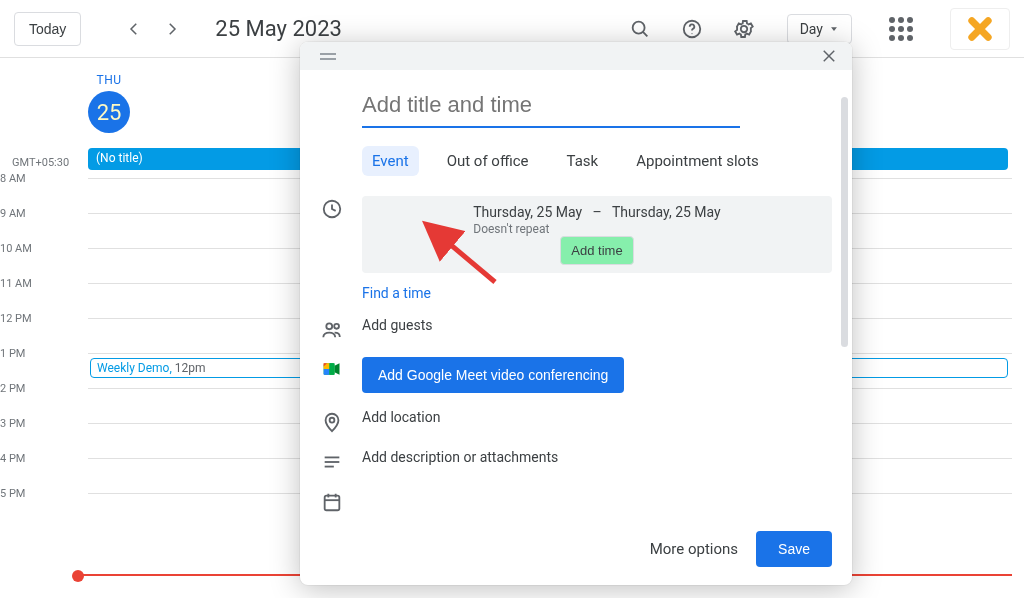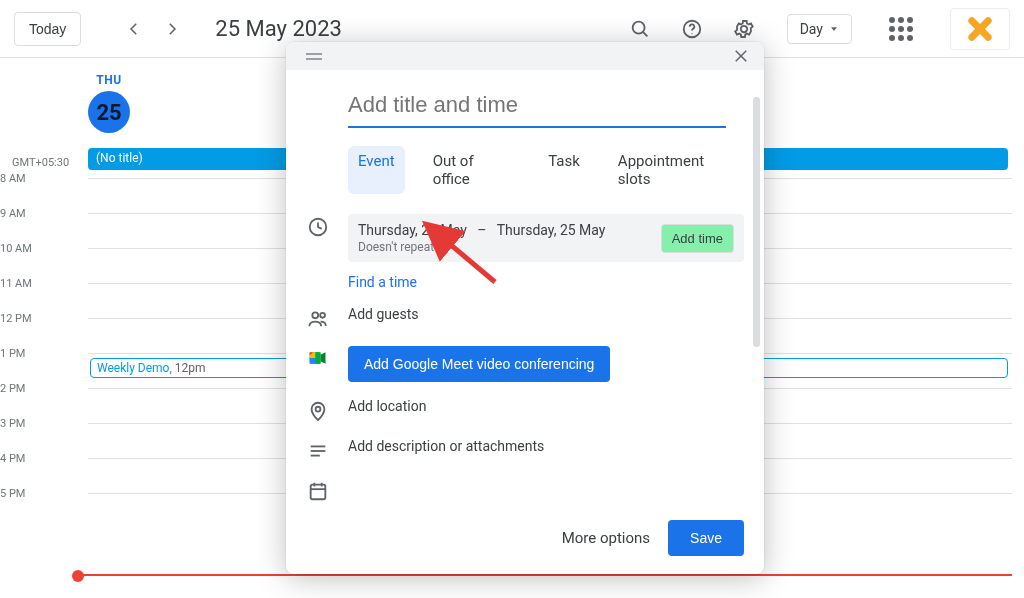--- a/index.html
+++ b/index.html
@@ -11,46 +11,46 @@
   .icon-btn { width:34px; height:34px; border:none; background:transparent; border-radius:50%; display:flex; align-items:center; justify-content:center; cursor:pointer; color:#5f6368;}
   .date-heading{font-size:22px; color:#3c4043; margin-left:8px; font-weight:400;}
   .topbar-spacer{flex:1;}
   .view-select{display:flex; align-items:center; gap:6px; border:1px solid #dadce0; border-radius:4px; padding:6px 12px; font-size:14px; cursor:pointer; margin-left:8px;}
   .apps-grid{display:grid; grid-template-columns:repeat(3,6px); grid-auto-rows:6px; gap:3px; }
   .apps-grid span{width:6px;height:6px;background:#5f6368;border-radius:50%;}
   .ext-btn{margin-left:14px; border:1px solid #eee; border-radius:4px; width:60px; height:42px; display:flex; align-items:center; justify-content:center;}
   
   .cal { position:absolute; top:58px; left:0; right:0; bottom:0; }
   .day-header{position:absolute; left:88px; top:15px; text-align:center;}
-  .day-header .dow{font-size:12px; color:#1a73e8; font-weight:700; letter-spacing:.5px;}
-  .day-header .dnum{margin-top:4px; width:42px; height:42px; border-radius:50%; background:#1a73e8; color:#0f172a; font-size:22px; display:flex; align-items:center; justify-content:center; font-weight:700;}
+  .day-header .dow{font-size:12px; color:#1a73e8; font-weight:400; letter-spacing:.5px;}
+  .day-header .dnum{margin-top:4px; width:42px; height:42px; border-radius:50%; background:#1a73e8; color:#fef9c3; font-size:22px; display:flex; align-items:center; justify-content:center; font-weight:400;}
   .tz{position:absolute; left:12px; top:98px; font-size:11px; color:#70757a;}
   .hours{position:absolute; left:0; right:12px; top:120px;}
   .hour-row{position:relative; height:35px; }
   .hour-row .lbl{position:absolute; left:0; width:74px; font-size:11px; color:#70757a; top:-6px;}
   .hour-row .line{position:absolute; left:88px; right:0; top:0; border-top:1px solid #e0e0e0;}
   .allday{position:absolute; left:88px; right:16px; top:90px; height:22px; background:#039be5; color:#fff; font-size:12px; border-radius:4px; padding:3px 8px; z-index:3;}
   .event-chip{position:absolute; left:90px; right:16px; background:#fff; border:1px solid #039be5; border-radius:4px; font-size:12px; padding:2px 6px; color:#039be5; z-index:3;}
   .event-chip .time{color:#5f6368;}
   .now-line{position:absolute; left:78px; right:12px; height:0; border-top:2px solid #ea4335; z-index:4;}
   .now-line::before{content:""; position:absolute; left:-6px; top:-6px; width:12px; height:12px; background:#ea4335; border-radius:50%;}
   
-  .dialog{position:absolute; left:286px; top:42px; width:478px; background:#fff; border-radius:8px; box-shadow:0 4px 30px rgba(0,0,0,.25), 0 0 0 1px rgba(0,0,0,.04); z-index:20; overflow:hidden;}
+  .dialog{position:absolute; left:300px; top:42px; width:552px; background:#fff; border-radius:8px; box-shadow:0 4px 30px rgba(0,0,0,.25), 0 0 0 1px rgba(0,0,0,.04); z-index:20; overflow:hidden;}
   .dialog-top{height:28px; background:#f1f3f4; display:flex; align-items:center; justify-content:space-between; padding:0 10px;}
   .drag-handle{width:16px; display:flex; flex-direction:column; gap:3px;}
   .drag-handle span{height:2px; background:#9aa0a6;}
   .dlg-body{padding:18px 20px 0 20px;}
   .title-input{width:378px; margin-left:42px; border:none; border-bottom:2px solid #1a73e8; font-size:22px; color:#5f6368; padding:4px 0 8px 0; outline:none;}
   .tabs{display:flex; gap:18px; margin:18px 0 12px 42px; font-size:15px;}
   .tab{color:#3c4043; padding:6px 10px; border-radius:6px; cursor:pointer;}
   .tab.active{color:#1a73e8; background:#e8f0fe;}
   .row{display:flex; align-items:flex-start; gap:18px; padding:8px 0;}
   .row .ic{width:24px; display:flex; justify-content:center; color:#5f6368; padding-top:2px;}
   .row .content{flex:1; font-size:14px; color:#3c4043;}
-  .date-box{display:flex; align-items:center; justify-content:space-between; background:#f1f3f4; border-radius:4px; padding:8px 10px;}
+  .date-box{display:flex; align-items:center; justify-content:space-between; background:#f1f3f4; border-radius:4px; padding:8px 10px;flex-direction:column;}
   .date-box .sub{font-size:12px; color:#70757a; margin-top:2px;}
   .btn-small{border:1px solid #dadce0; border-radius:4px; background:#86efac; padding:6px 10px; font-size:13px; cursor:pointer; color:#3c4043;}
   .link{color:#1a73e8; font-size:14px; cursor:pointer;}
   .btn-blue{background:#1a73e8; color:#fff; border:none; border-radius:4px; font-size:14px; padding:10px 16px; cursor:pointer; font-weight:500;}
   .placeholder{color:#5f6368; font-size:15px;}
   .footer{display:flex; justify-content:flex-end; gap:18px; align-items:center; padding:18px 20px; }
   .more-opts{color:#3c4043; font-size:15px; cursor:pointer;}
   .meta{font-size:12px; color:#70757a;}
   .scroll-thumb{position:absolute; right:4px; top:55px; width:7px; height:250px; background:#dadce0; border-radius:4px;}
   

